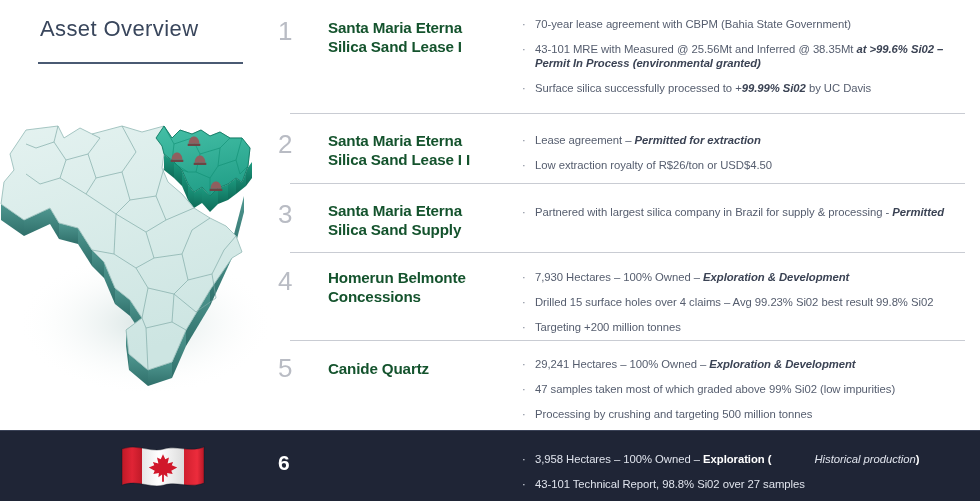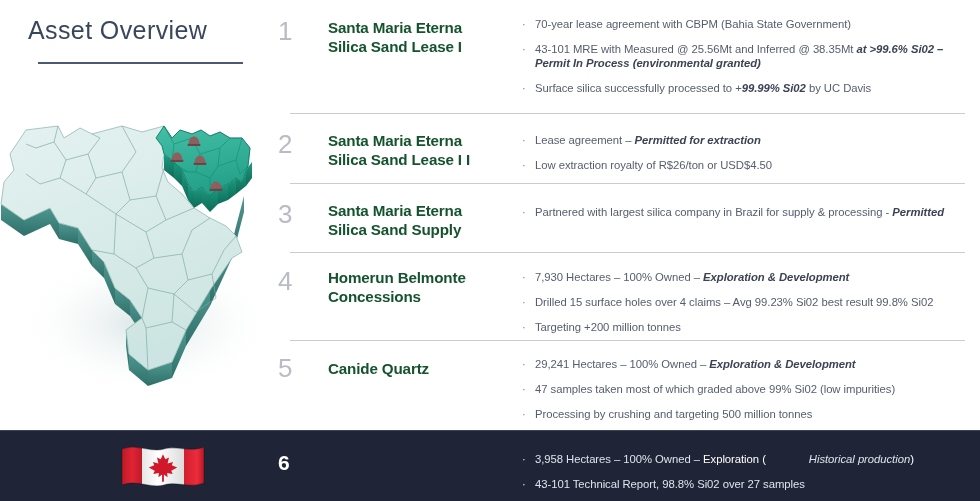--- a/index.html
+++ b/index.html
@@ -8,22 +8,22 @@
     background:#ffffff;
     font-family:"Liberation Sans", sans-serif;
     overflow:hidden;
     position:relative;
   }
   #slide{position:relative;width:980px;height:501px;background:#fff;overflow:hidden;}
 
   
   #left-col{position:absolute;left:0;top:0;width:278px;height:501px;}
   #page-title{
-    position:absolute;left:28px;top:16px;width:220px;
-    font-size:25px;font-weight:400;color:#39465c;letter-spacing:.4px;
+    position:absolute;left:40px;top:16px;width:220px;
+    font-size:22px;font-weight:400;color:#39465c;letter-spacing:.4px;
     font-family:"Liberation Sans", sans-serif;white-space:nowrap;
   }
   #title-rule{
     position:absolute;left:38px;top:62px;width:205px;height:2px;background:#4a5a73;
   }
   #map-wrap{position:absolute;left:-4px;top:108px;width:280px;height:312px;}
   #map-wrap svg{display:block;}
 
   
   .row{position:absolute;left:278px;width:702px;}
@@ -41,21 +41,21 @@
   .bullet{
     position:relative;padding-left:14px;
     font-size:11.3px;color:#555d6e;line-height:14px;
     margin-bottom:11px;letter-spacing:-.05px;
   }
   .bullet:last-child{margin-bottom:0;}
   .bullet .dot{
     position:absolute;left:1px;top:0px;color:#7a8292;font-size:11px;line-height:14px;
   }
   .bullet i{font-style:italic;font-weight:bold;color:#3b4354;}
-  .bullet b{font-weight:normal;color:#3b4354;}
+  .bullet b{font-weight:bold;color:#3b4354;}
   .bullet .plain-i{font-style:italic;font-weight:normal;color:#555d6e;padding-left:43px;}
 
   .divider{position:absolute;left:290px;width:675px;height:1px;background:#c9ccd3;}
 
   
   #footer{
     position:absolute;left:0;top:430px;width:980px;height:71px;background:#1f2536;
   }
   #footer-top-edge{position:absolute;left:0;top:0;width:980px;height:1px;background:#3a4257;}
   #flag{position:absolute;left:120px;top:13px;width:86px;height:48px;}

